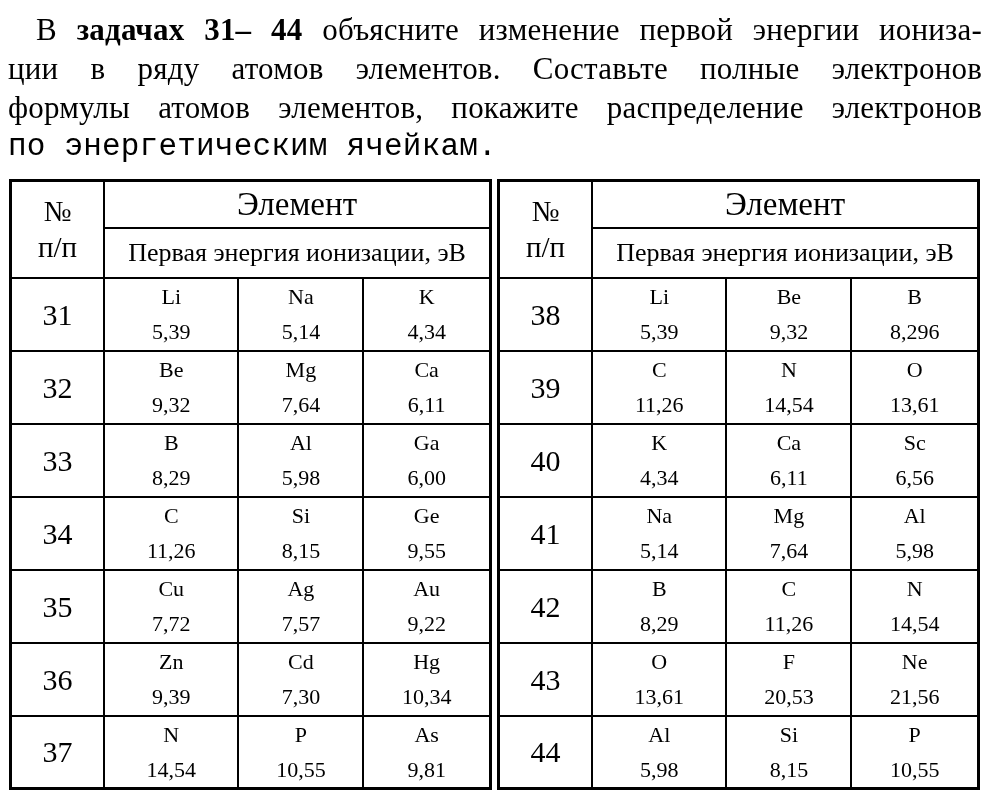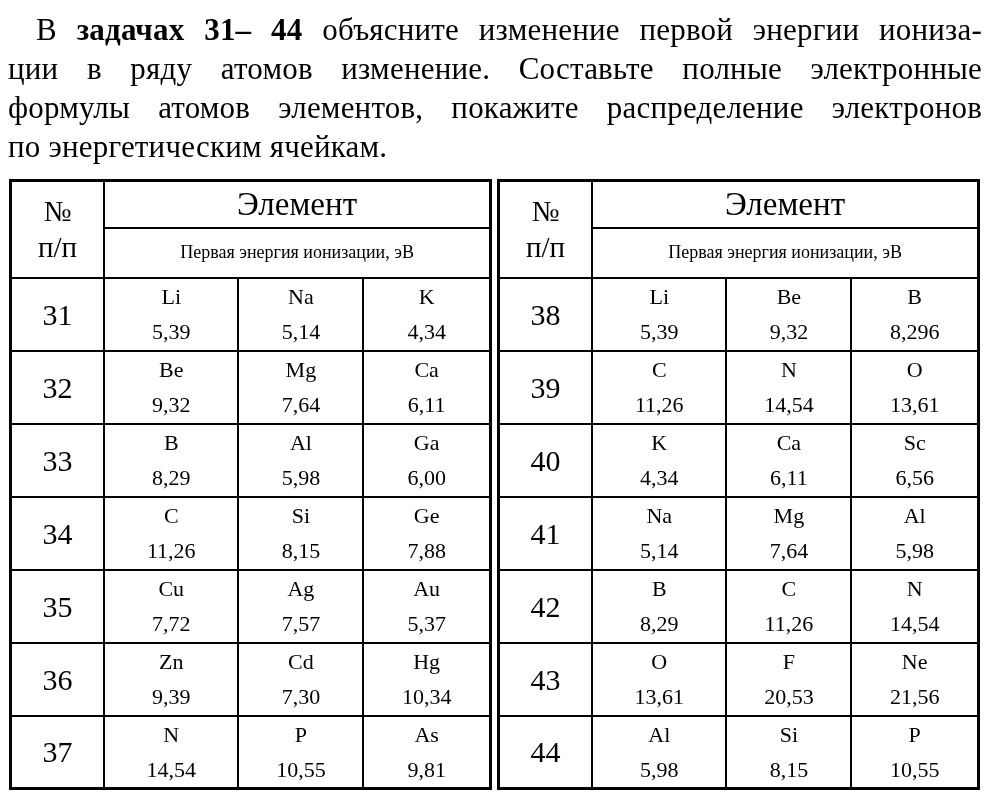--- a/index.html
+++ b/index.html
@@ -25,21 +25,21 @@
     line-height: 39px;
     letter-spacing: 0.2px;
   }
   .intro .line {
     display: block;
     text-align: justify;
     text-align-last: justify;
     white-space: normal;
   }
   .intro .line.first { text-indent: 28px; }
-  .intro .line.last  { text-align: left; text-align-last: left; }
+  .intro .line.last  { text-align: left; text-align-last: left; font-family: Liberation Mono, monospace; }
   .intro b { font-weight: bold; }
 
   
   .tables {
     display: flex;
     gap: 5px;
     margin: 13px 20px 0 9px;
   }
   table.ion {
     flex: 1 1 0;
@@ -63,38 +63,38 @@
   tbody tr { height: 73px; }
 
   td.num-head {
     font-size: 29px;
     line-height: 36px;
   }
   td.el-head {
     font-size: 33px;
   }
   td.energy-head {
-    font-size: 18px;
+    font-size: 26px;
     white-space: nowrap;
     overflow: hidden;
   }
   tbody td {
     font-size: 22px;
     line-height: 35px;
   }
   td.num-cell { font-size: 30px; }
 </style>
 </head>
 <body>
 
 <div class="page">
 
   <p class="intro">
     <span class="line first"><span>В </span><b>задачах 31– 44</b><span> объясните изменение первой энергии иониза-</span></span>
-    <span class="line">ции в ряду атомов изменение. Составьте полные электронные</span>
+    <span class="line">ции в ряду атомов элементов. Составьте полные электронов</span>
     <span class="line">формулы атомов элементов, покажите распределение электронов</span>
     <span class="line last">по энергетическим ячейкам.</span>
   </p>
 
   <div class="tables">
 
     <table class="ion">
       <colgroup>
           <col class="c-num">
           <col class="c-e1">
@@ -164,36 +164,36 @@
             <td>
               <div>C</div>
               <div>11,26</div>
             </td>
             <td>
               <div>Si</div>
               <div>8,15</div>
             </td>
             <td>
               <div>Ge</div>
-              <div>7,88</div>
+              <div>9,55</div>
             </td>
           </tr>
           <tr>
             <td class="num-cell">35</td>
             <td>
               <div>Cu</div>
               <div>7,72</div>
             </td>
             <td>
               <div>Ag</div>
               <div>7,57</div>
             </td>
             <td>
               <div>Au</div>
-              <div>5,37</div>
+              <div>9,22</div>
             </td>
           </tr>
           <tr>
             <td class="num-cell">36</td>
             <td>
               <div>Zn</div>
               <div>9,39</div>
             </td>
             <td>
               <div>Cd</div>

